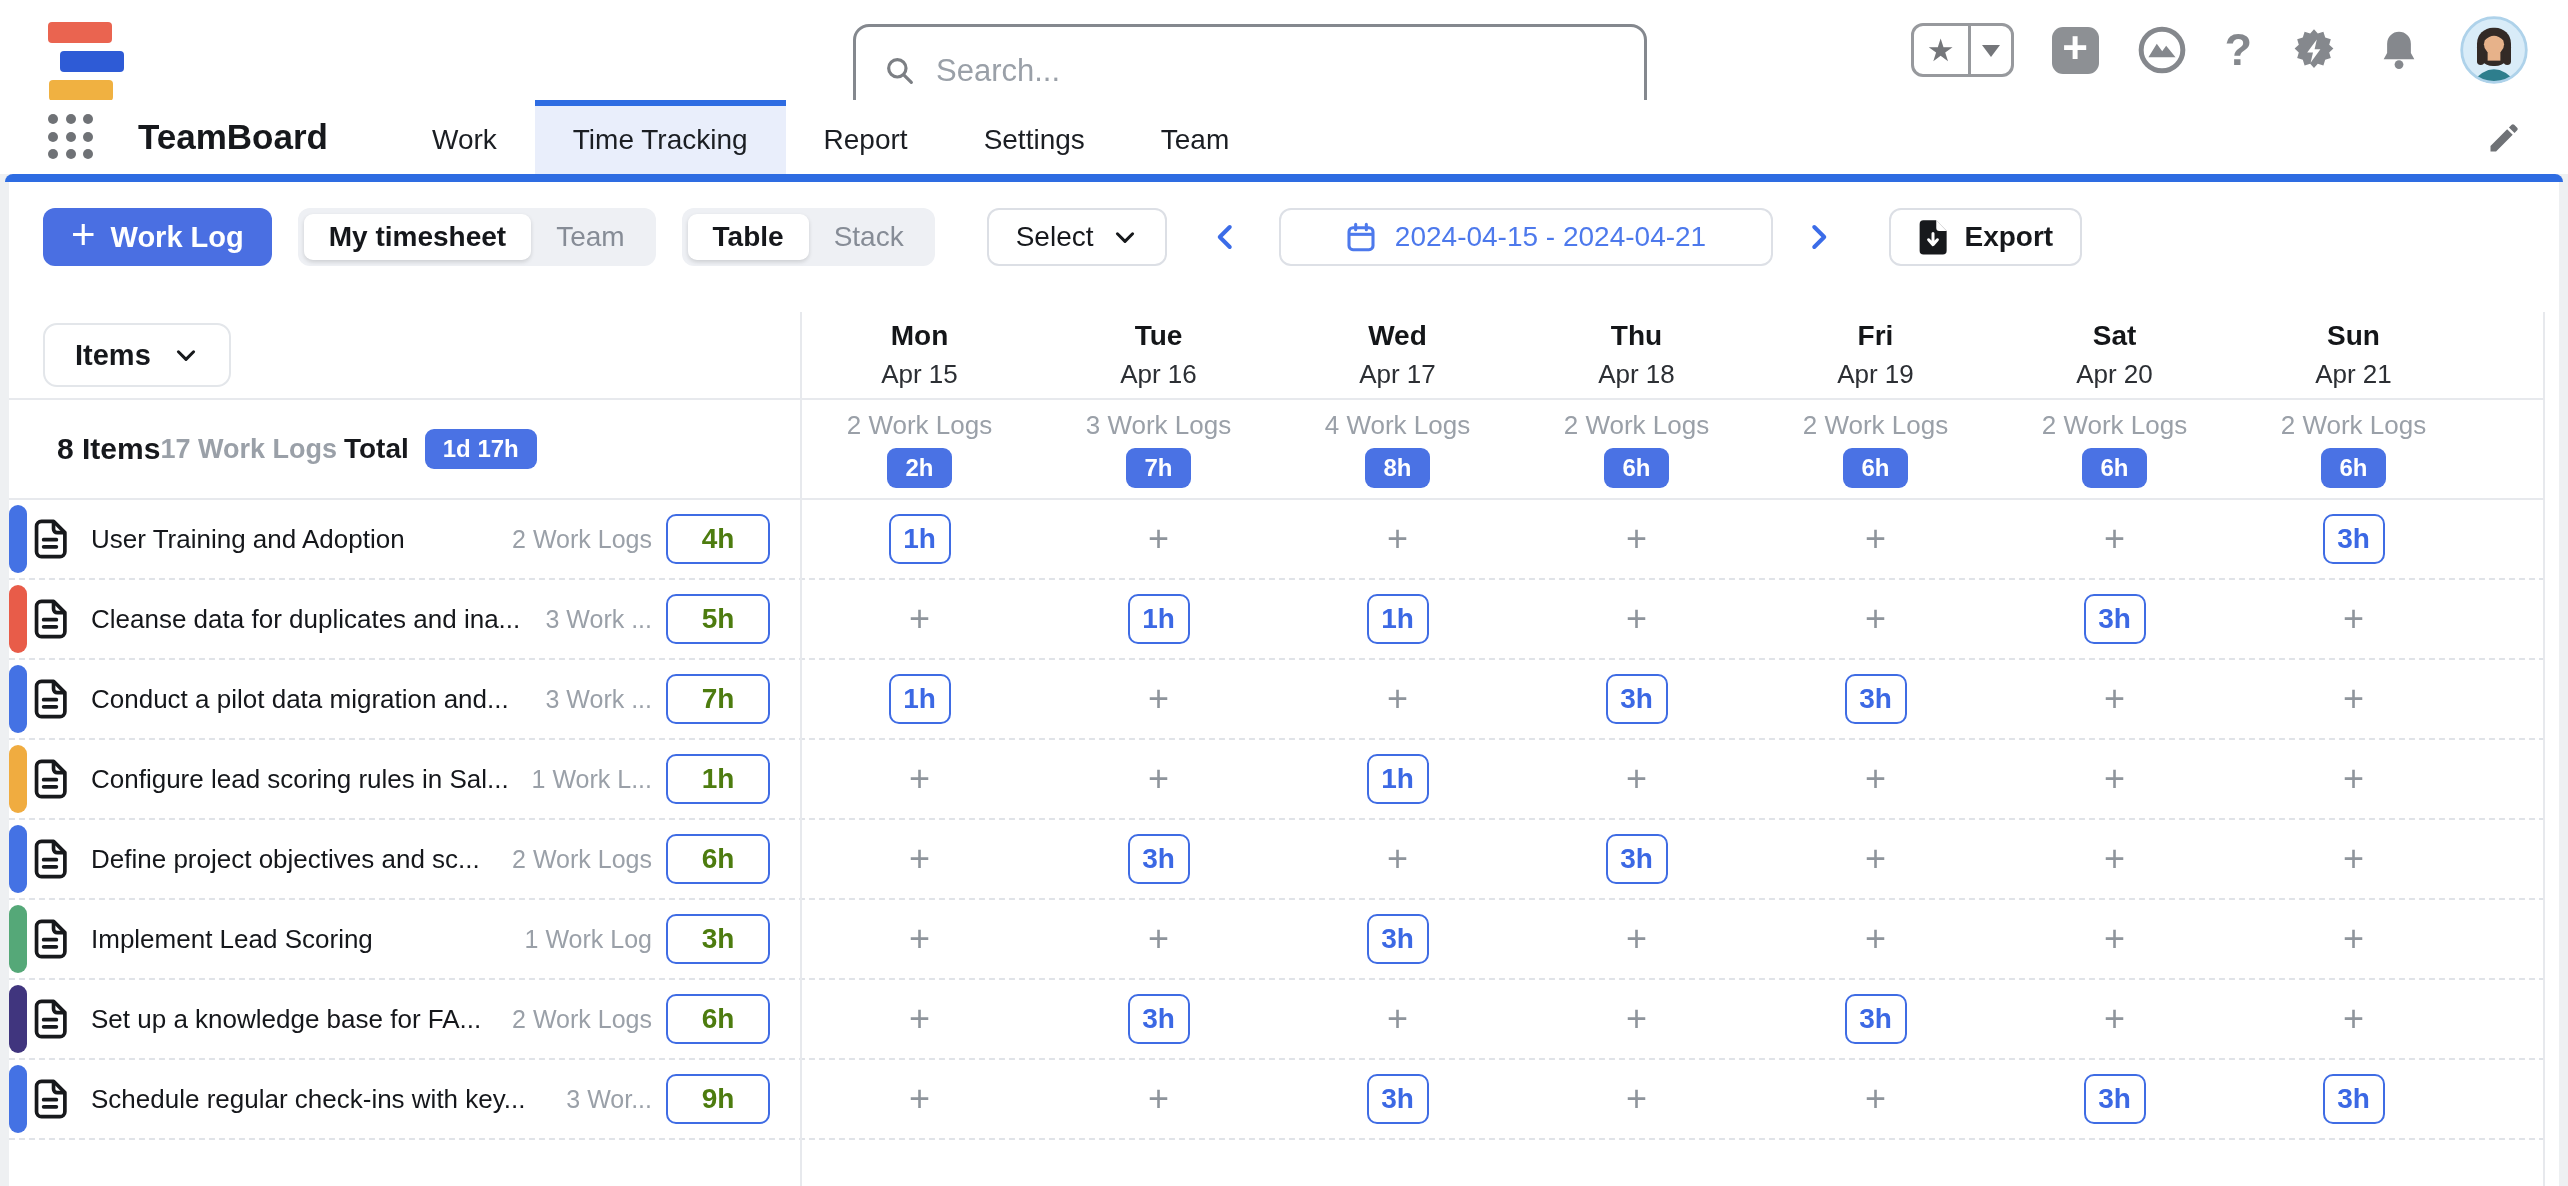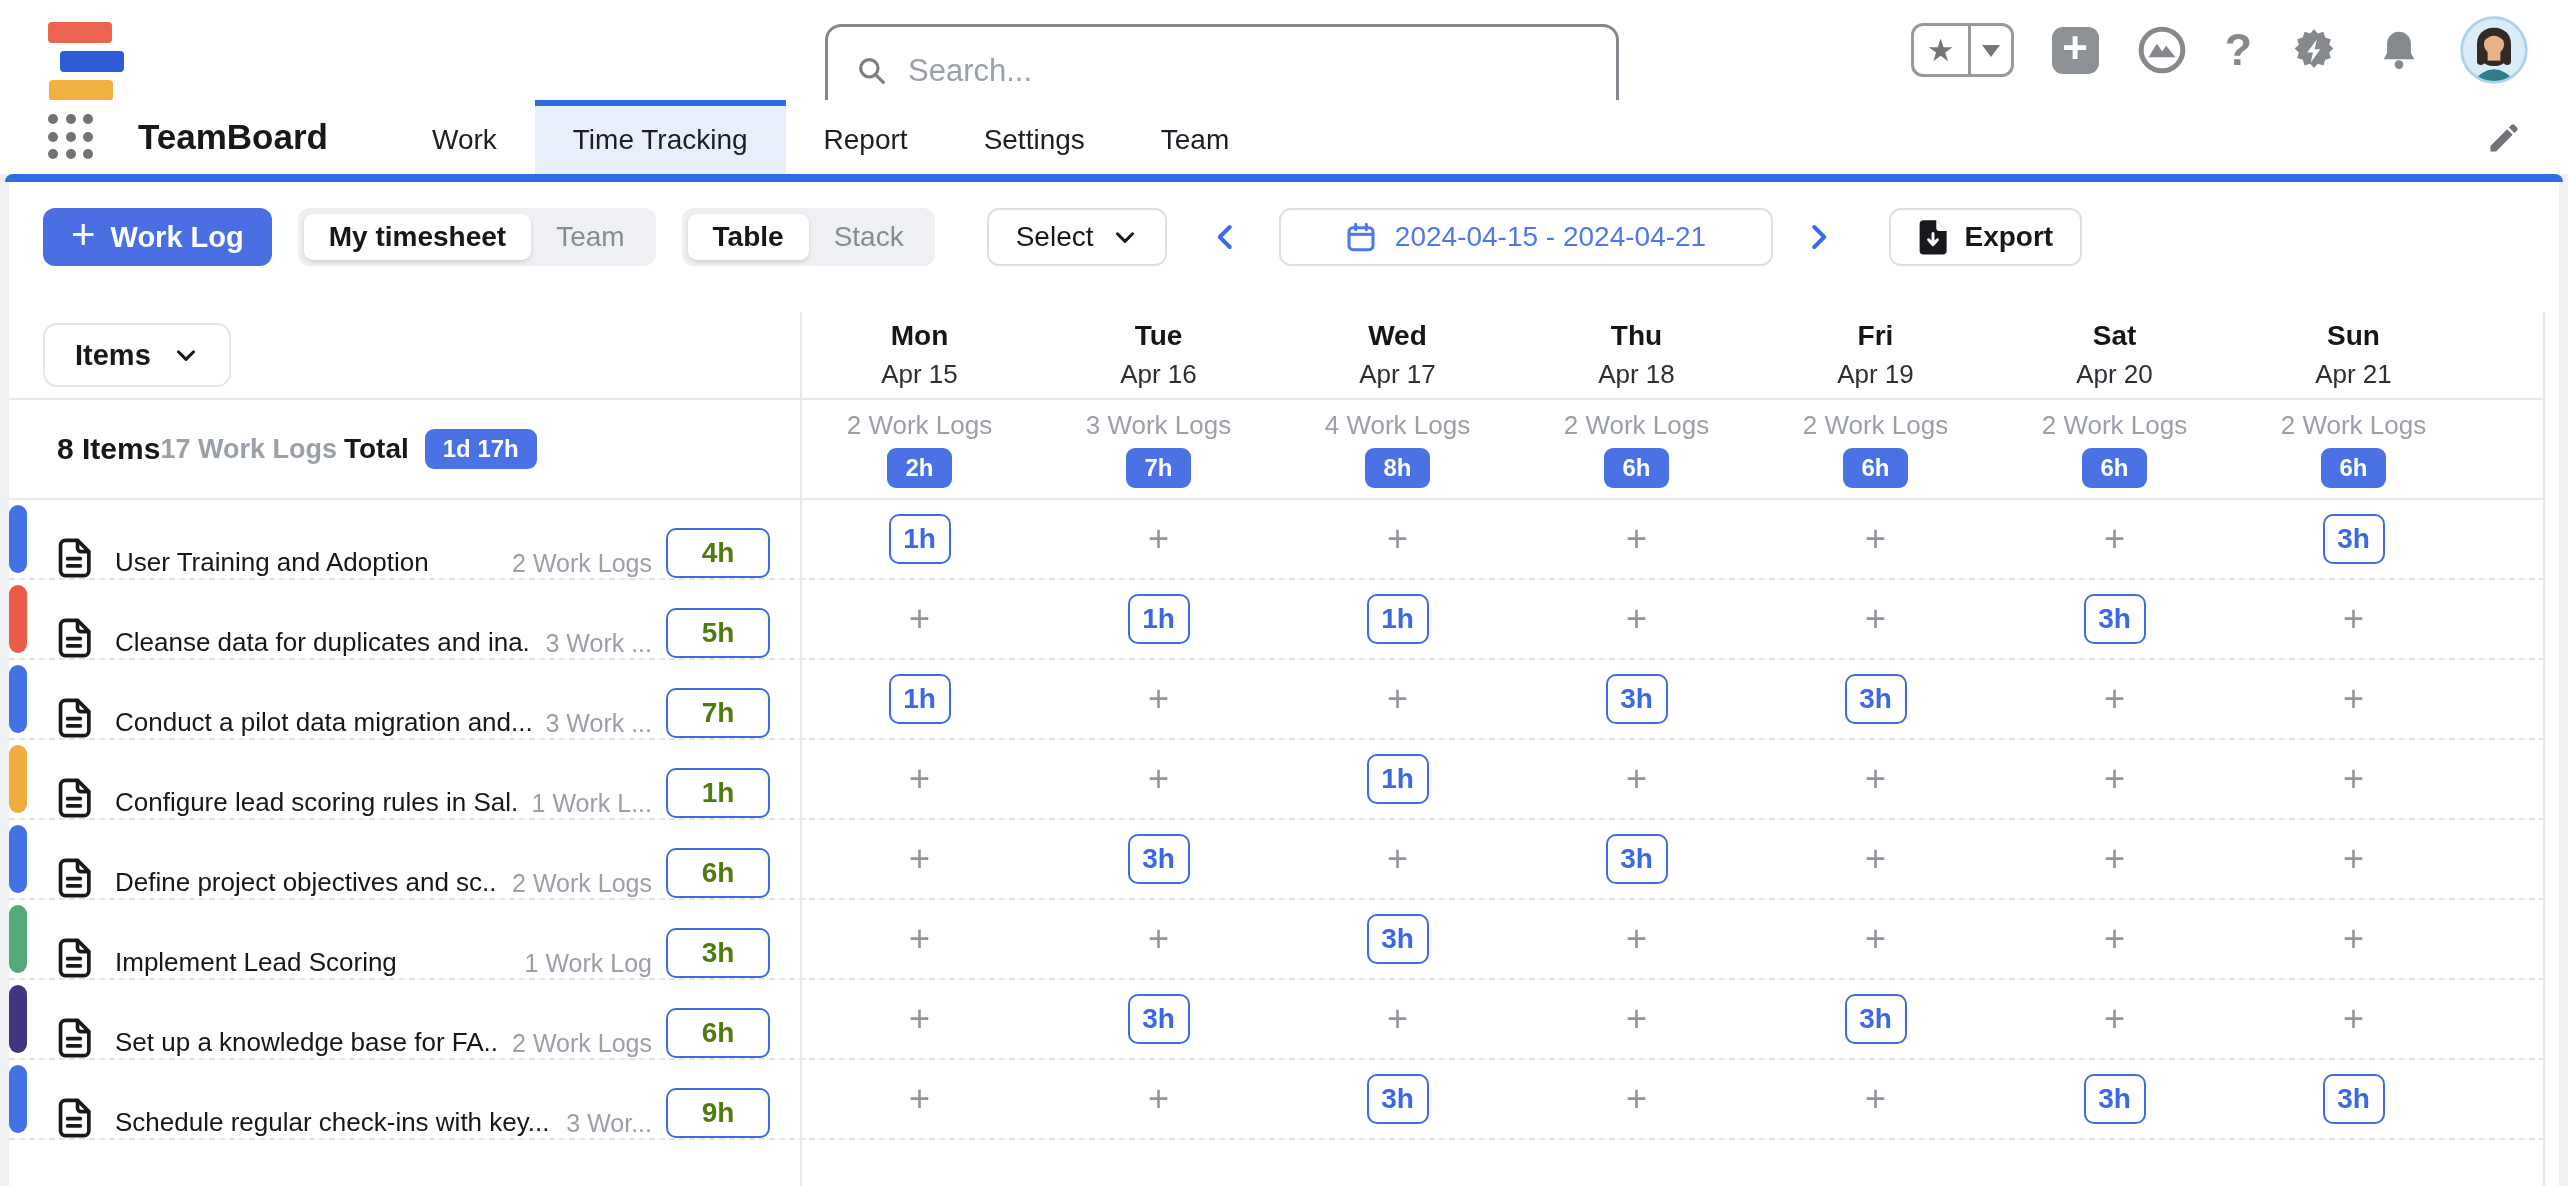--- a/index.html
+++ b/index.html
@@ -7,21 +7,21 @@
     font-family:"Liberation Sans", sans-serif; color:#16181c; }
 
   
   .topbar { height:100px; background:#fff; position:relative; }
   .logo { position:absolute; left:48px; top:22px; width:78px; height:78px; }
   .logo i { position:absolute; width:64px; height:21px; border-radius:4px; display:block; }
   .logo .l1 { top:0; left:0; background:#ea6450; }
   .logo .l2 { top:29px; left:12px; background:#2e5bd6; }
   .logo .l3 { top:58px; left:1px; background:#f0b141; }
 
-  .search { position:absolute; left:825px; top:24px; width:794px; height:94px;
+  .search { position:absolute; left:853px; top:24px; width:794px; height:94px;
     border:3px solid #84888e; border-radius:16px; background:#fff;
     display:flex; align-items:center; gap:20px; padding:0 28px; }
   .search input { border:none; outline:none; flex:1; font:31px "Liberation Sans",sans-serif; color:#16181c; background:transparent; }
   .search input::placeholder { color:#9aa0a8; }
 
   .top-icons { position:absolute; right:40px; top:0; height:100px; display:flex; align-items:center; gap:38px; }
   .star-group { display:flex; align-items:stretch; border:3px solid #97999d; border-radius:12px; height:54px; background:#fff; overflow:hidden; }
   .star-cell { padding:0 13px; display:flex; align-items:center; font-size:31px; color:#74767a; border-right:3px solid #97999d; }
   .caret-cell { padding:0 11px; display:flex; align-items:center; }
   .caret-down { width:0; height:0; border:9px solid transparent; border-top:12px solid #74767a; margin-top:10px; }
@@ -82,21 +82,21 @@
   .sum-items { font-size:30px; font-weight:700; }
   .sum-right { display:flex; flex-direction:row; align-items:center; gap:7px; }
   .sum-logs { font-size:27px; color:#9aa0a8; font-weight:600; }
   .sum-total-line { display:flex; align-items:center; gap:16px; }
   .sum-total-label { font-size:28px; font-weight:700; }
   .badge { background:#4a72e4; color:#fff; border-radius:9px; padding:6px 18px; font-size:24px; font-weight:700; }
   .day-sum { flex-direction:column; gap:7px; }
   .day-logs { font-size:26px; color:#9aa0a8; }
 
   .row { height:80px; border-bottom:2px dashed #e0e3e8; }
-  .row .left { justify-content:flex-start; padding-left:48px; position:relative; overflow:hidden;align-items:flex-end; }
+  .row .left { justify-content:flex-start; padding-left:24px; position:relative; overflow:hidden; }
   .colorbar { position:absolute; left:0; top:5px; bottom:5px; width:18px; border-radius:9px; }
   .doc-icon { flex:0 0 auto; margin-right:24px; }
   .tname { font-size:26px; color:#15171b; white-space:nowrap; overflow:hidden; flex:1; min-width:0; }
   .tlogs { flex:0 0 auto; margin-left:14px; color:#9aa0a8; font-size:25px; white-space:nowrap; }
   .tpill { flex:0 0 auto; margin-left:14px; margin-right:30px; min-width:104px; height:50px;
     border:2.5px solid #3f6ce4; border-radius:10px; color:#4d7c0f; font-weight:700; font-size:28px;
     display:flex; align-items:center; justify-content:center; background:#fff; }
   .cpill { width:62px; height:50px; border:2.5px solid #3f6ce4; border-radius:10px; color:#3b68e4;
     font-weight:700; font-size:28px; display:flex; align-items:center; justify-content:center; background:#fff; }
   .plus-cell { color:#8f959c; font-size:36px; font-weight:300; line-height:0; }

